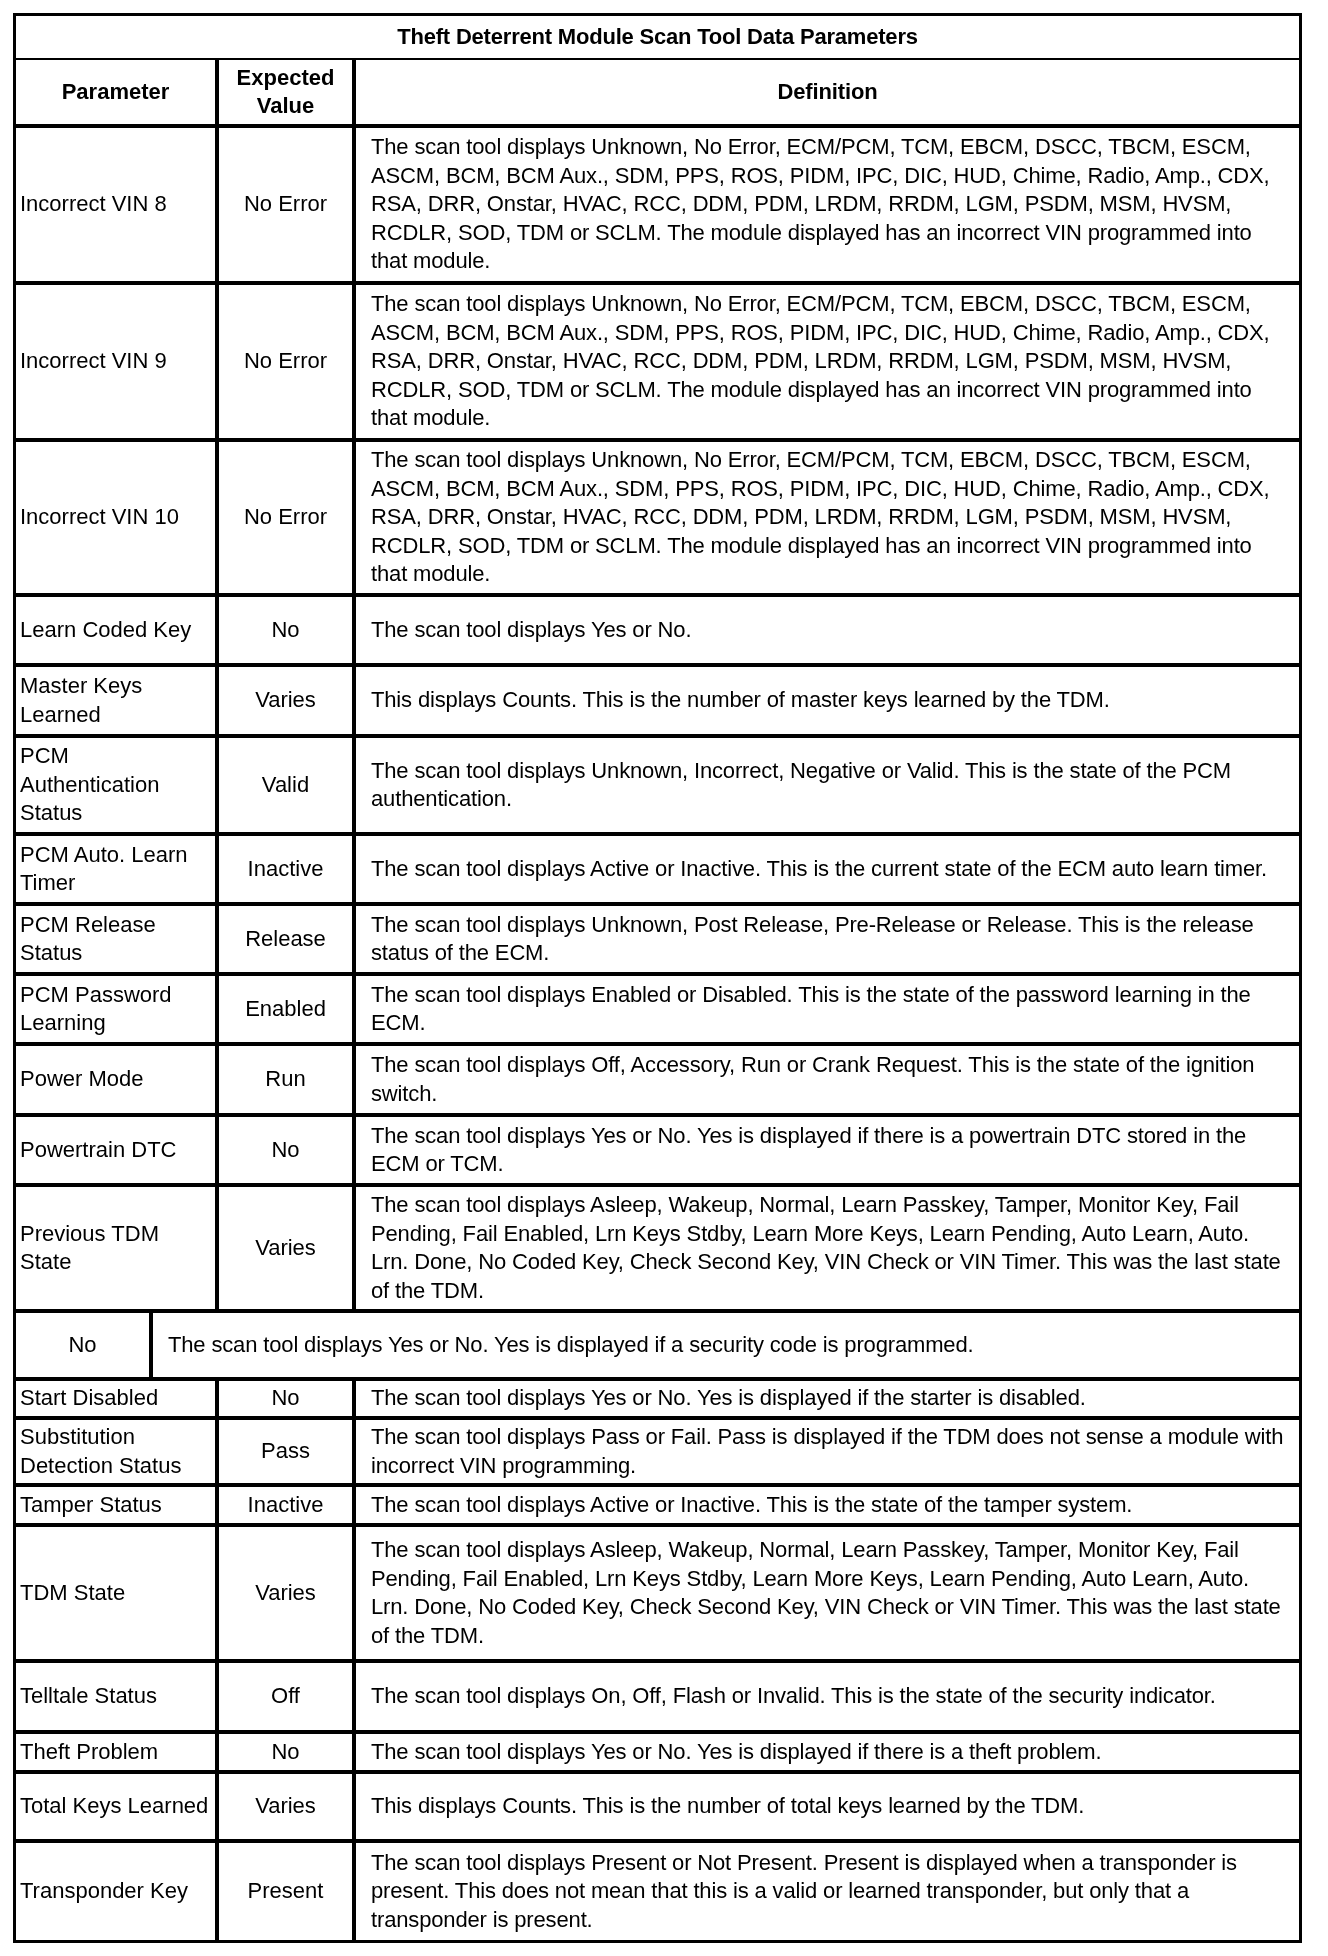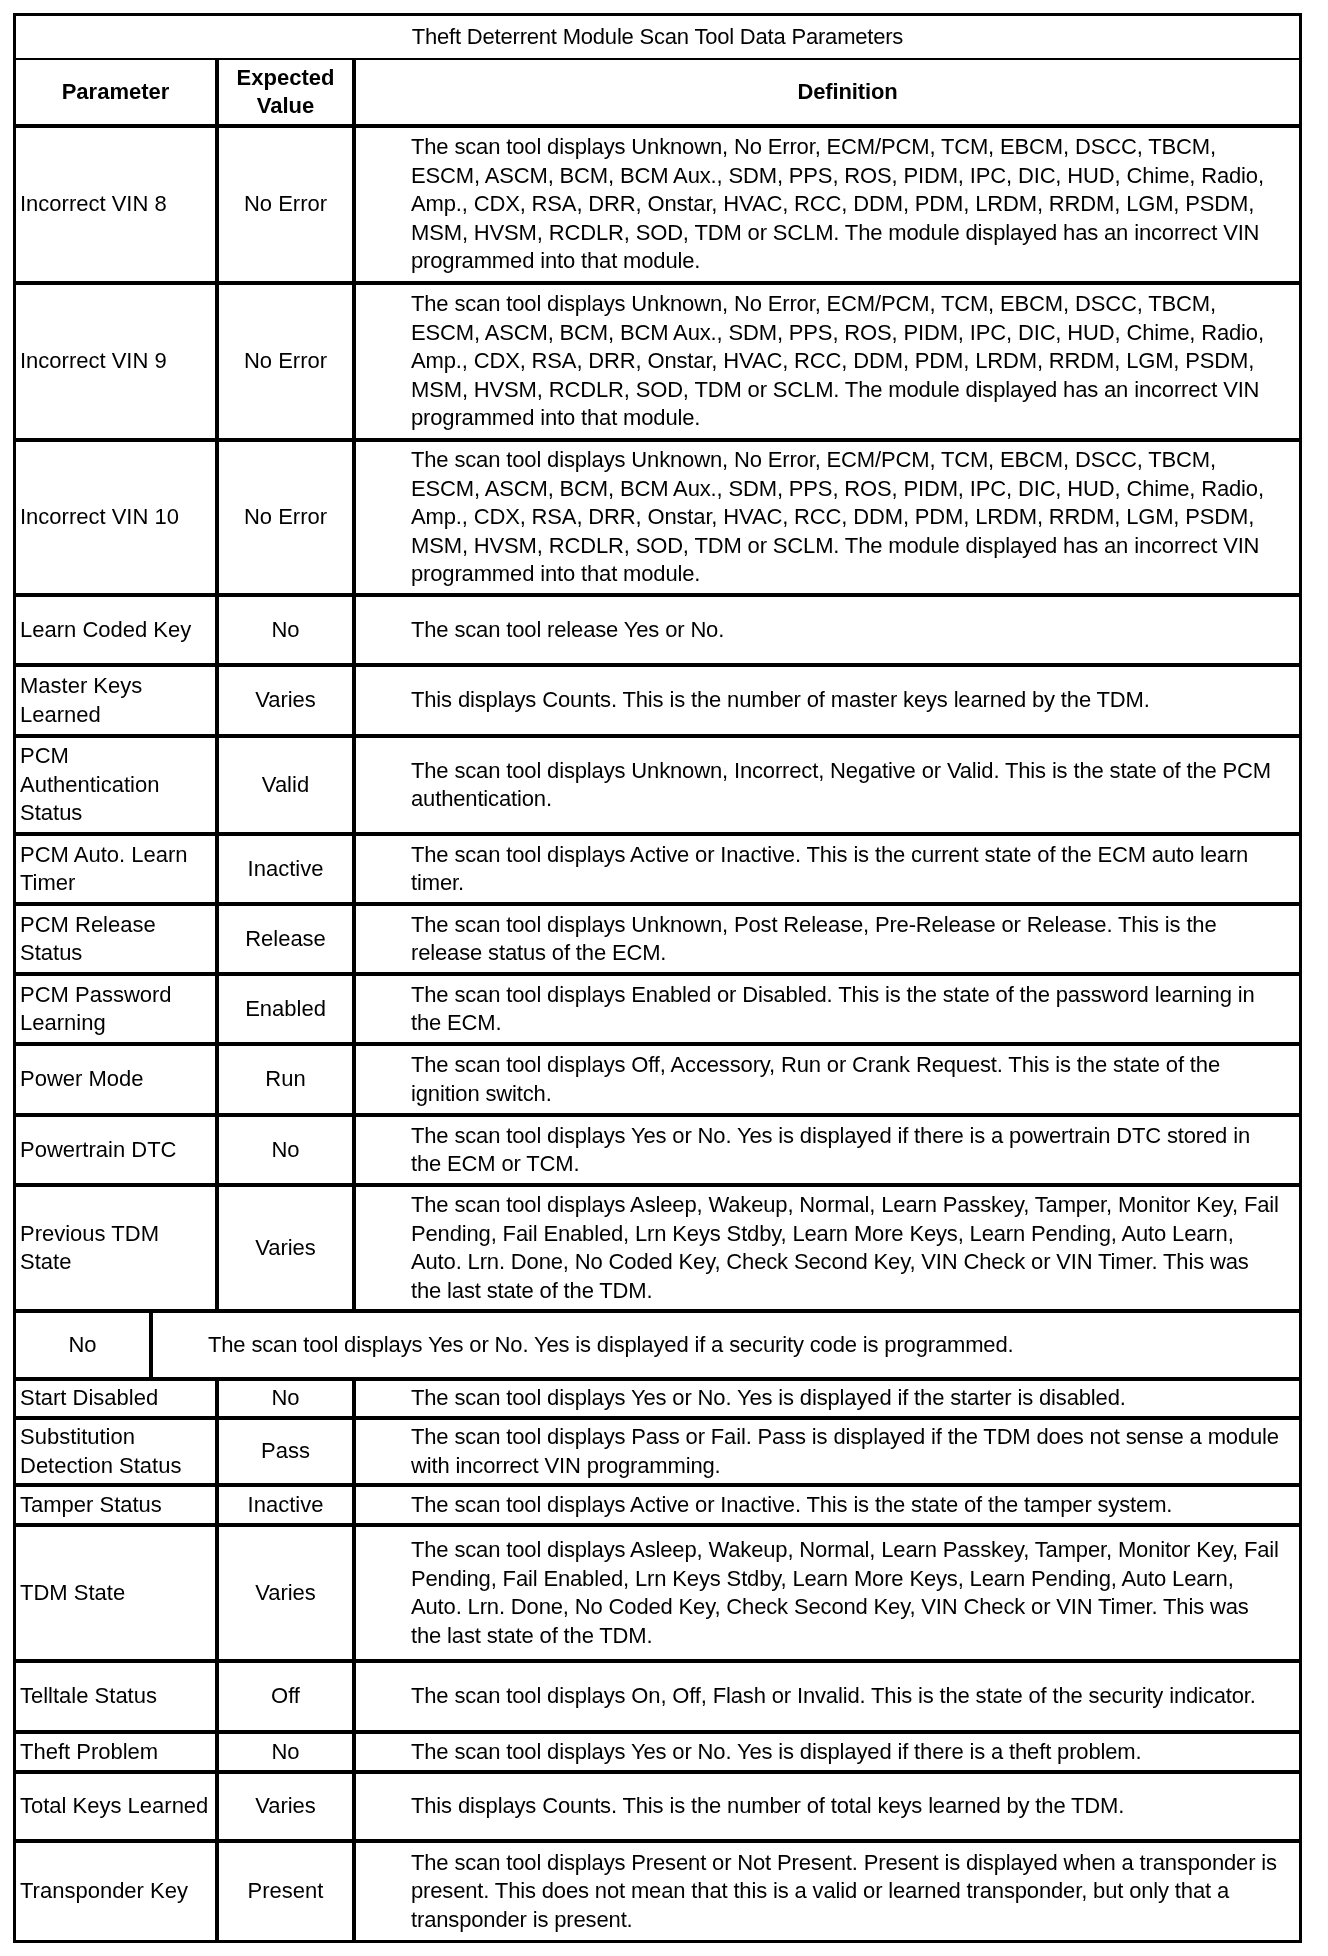--- a/index.html
+++ b/index.html
@@ -2,28 +2,28 @@
 <html><head>
 <meta charset="utf-8">
 <style>
   html, body { margin: 0; padding: 0; background: #ffffff; }
   body { width: 1328px; height: 1956px; position: relative; overflow: hidden;
          font-family: "Liberation Sans", sans-serif; color: #000; }
   .tbl { position: absolute; left: 13px; top: 13px; width: 1289px;
          border: 3px solid #000; box-sizing: border-box; }
   .title { height: 44px; border-bottom: 2px solid #000; box-sizing: border-box;
            display: flex; align-items: center; justify-content: center;
-           font-weight: normal; font-size: 22px; letter-spacing: -0.2px; }
+           font-weight: bold; font-size: 22px; letter-spacing: -0.2px; }
   .row { display: flex; border-bottom: 4px solid #000; box-sizing: border-box; }
   .row:last-child { border-bottom: none; }
   .cell { box-sizing: border-box; display: flex; align-items: center;
           font-size: 22px; line-height: 28.5px; }
   .c1 { width: 203px; border-right: 4px solid #000; padding: 15px 4px; }
   .c2 { width: 137px; border-right: 4px solid #000; justify-content: center; text-align: center; }
-  .c3 { flex: 1; padding: 0 15px; letter-spacing: -0.15px; margin-left: 40px; }
+  .c3 { flex: 1; padding: 0 15px; letter-spacing: -0.15px; }
   .hdr .cell { font-weight: bold; justify-content: center; text-align: center; }
   .hdr .c1 { padding: 0; }
 </style>
 </head>
 <body>
 
 <div class="tbl">
   <div class="title">Theft Deterrent Module Scan Tool Data Parameters</div>
   <div class="row hdr" style="height:68px">
     <div class="cell c1">Parameter</div>
@@ -42,21 +42,21 @@
     <div class="cell c3">The scan tool displays Unknown, No Error, ECM/PCM, TCM, EBCM, DSCC, TBCM, ESCM, ASCM, BCM, BCM Aux., SDM, PPS, ROS, PIDM, IPC, DIC, HUD, Chime, Radio, Amp., CDX, RSA, DRR, Onstar, HVAC, RCC, DDM, PDM, LRDM, RRDM, LGM, PSDM, MSM, HVSM, RCDLR, SOD, TDM or SCLM. The module displayed has an incorrect VIN programmed into that module.</div>
   </div>
   <div class="row" style="height:155px">
     <div class="cell c1">Incorrect VIN 10</div>
     <div class="cell c2">No Error</div>
     <div class="cell c3">The scan tool displays Unknown, No Error, ECM/PCM, TCM, EBCM, DSCC, TBCM, ESCM, ASCM, BCM, BCM Aux., SDM, PPS, ROS, PIDM, IPC, DIC, HUD, Chime, Radio, Amp., CDX, RSA, DRR, Onstar, HVAC, RCC, DDM, PDM, LRDM, RRDM, LGM, PSDM, MSM, HVSM, RCDLR, SOD, TDM or SCLM. The module displayed has an incorrect VIN programmed into that module.</div>
   </div>
   <div class="row" style="height:70px">
     <div class="cell c1">Learn Coded Key</div>
     <div class="cell c2">No</div>
-    <div class="cell c3">The scan tool release Yes or No.</div>
+    <div class="cell c3">The scan tool displays Yes or No.</div>
   </div>
   <div class="row" style="height:71px">
     <div class="cell c1">Master Keys Learned</div>
     <div class="cell c2">Varies</div>
     <div class="cell c3">This displays Counts. This is the number of master keys learned by the TDM.</div>
   </div>
   <div class="row" style="height:98px">
     <div class="cell c1">PCM Authentication Status</div>
     <div class="cell c2">Valid</div>
     <div class="cell c3">The scan tool displays Unknown, Incorrect, Negative or Valid. This is the state of the PCM authentication.</div>

